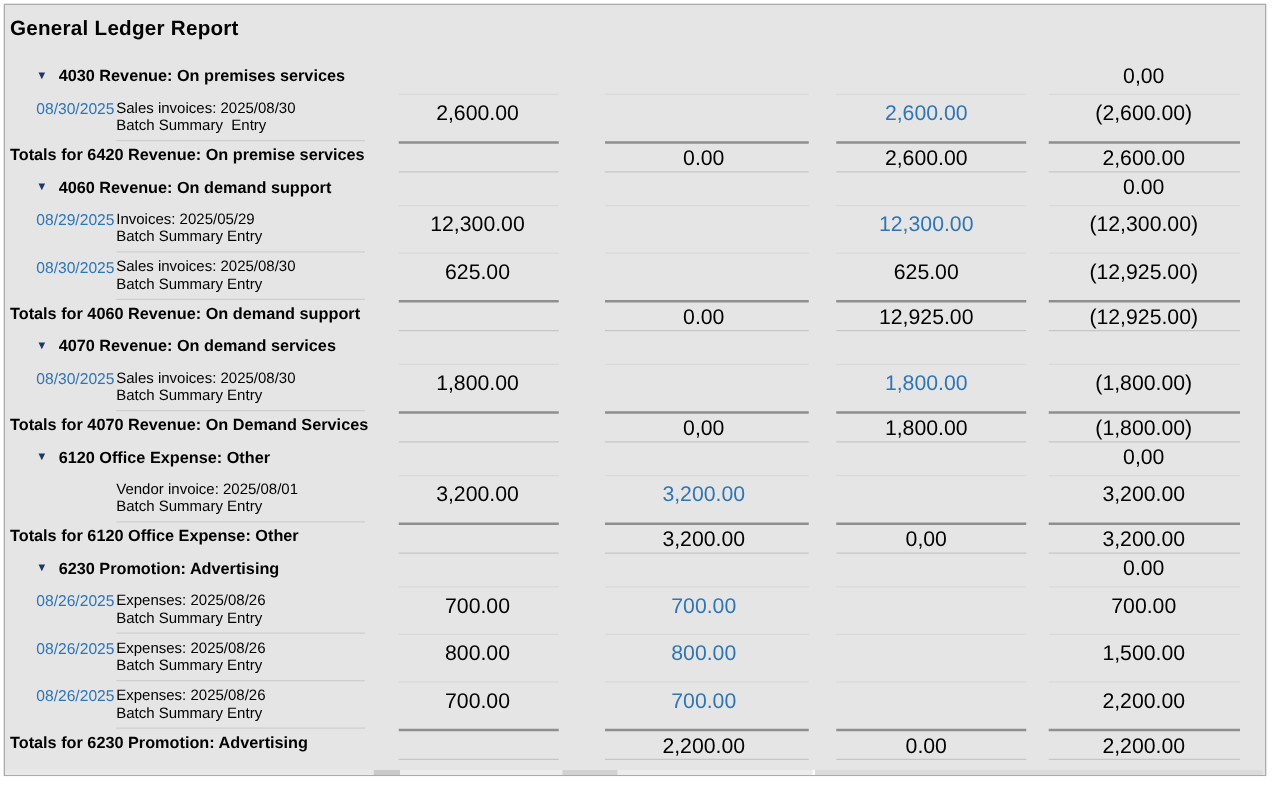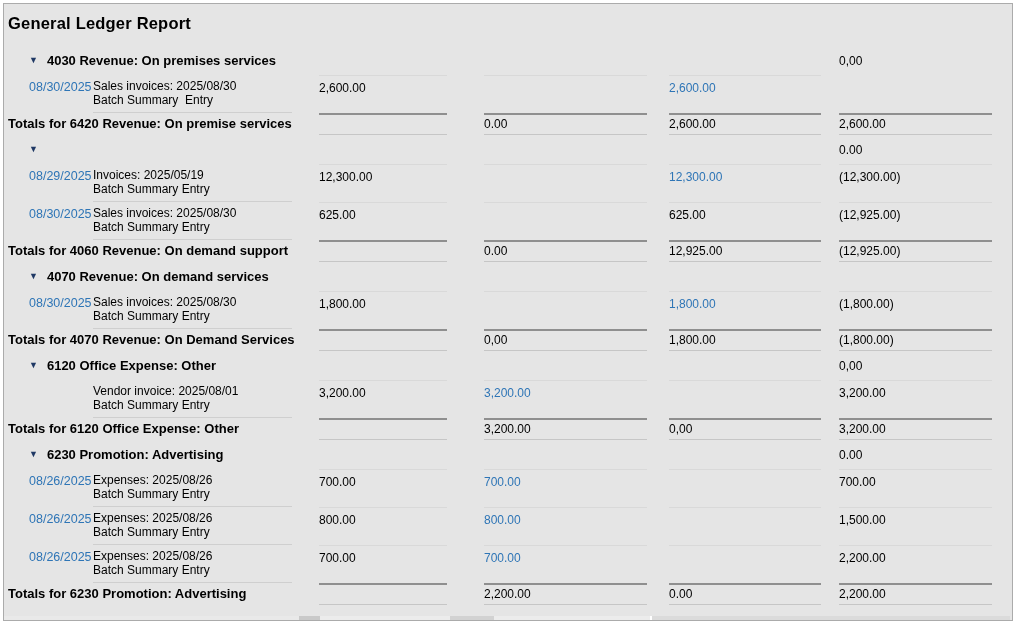--- a/index.html
+++ b/index.html
@@ -14,21 +14,21 @@
   .hdr-label{grid-column:1/3;font-weight:bold;font-size:13px;padding-left:25px;
              display:flex;align-items:center;gap:9px;white-space:nowrap;overflow:visible;}
   .toggle{color:#1F3864;font-size:9px;line-height:9px;cursor:pointer;}
   
   .row-tx{height:38px;}
   .cell-date{grid-column:1;padding:5px 0 0 25px;font-size:12.5px;}
   .date-link{color:#2E75B6;cursor:pointer;}
   .cell-desc{grid-column:2;padding-top:5px;font-size:12px;line-height:13.5px;
              border-bottom:1px solid #cfcfcf;}
   .desc2{white-space:pre-wrap;}
-  .cell-n{font-size:12px;text-align:left;padding-top:5px;white-space:nowrap;}
+  .cell-n{font-size:17px;text-align:center;padding-top:5px;white-space:nowrap;}
   .n1{grid-column:4;padding-right:2px;}
   .n2{grid-column:6;padding-right:5px;}
   .n3{grid-column:8;padding-right:8px;}
   .n4{grid-column:10;padding-right:1px;}
   .row-tx .cell-n{border-top:1px solid #d9d9d9;}
   .blue{color:#2E75B6;cursor:pointer;}
   
   .row-totals{height:22px;}
   .tot-label{grid-column:1/4;font-weight:bold;font-size:13px;padding:3px 0 0 4px;white-space:nowrap;}
   .row-totals .cell-n{border-top:2px solid #8f8f8f;border-bottom:1px solid #c6c6c6;padding-top:2px;}
@@ -61,41 +61,43 @@
 
   <div class="grid-row row-tx">
     <div class="cell cell-date"><span class="date-link">08/30/2025</span></div>
     <div class="cell cell-desc">
       <div class="desc1">Sales invoices: 2025/08/30</div>
       <div class="desc2">Batch Summary  Entry</div>
     </div>
     <div class="cell cell-n n1">2,600.00</div>
     <div class="cell cell-n n2"></div>
     <div class="cell cell-n n3 blue">2,600.00</div>
+    <div class="cell cell-n n4">(2,600.00)</div>
   </div>
 
   <div class="grid-row row-totals">
     <div class="cell tot-label">Totals for 6420 Revenue: On premise services</div>
     <div class="cell cell-n n1"></div>
     <div class="cell cell-n n2">0.00</div>
     <div class="cell cell-n n3">2,600.00</div>
     <div class="cell cell-n n4">2,600.00</div>
   </div>
 
   <div class="grid-row row-header">
     <div class="cell hdr-label">
       <span class="toggle">▼</span>
+      <span>4060 Revenue: On demand support</span>
     </div>
     <div class="cell cell-n n4">0.00</div>
   </div>
 
   <div class="grid-row row-tx">
     <div class="cell cell-date"><span class="date-link">08/29/2025</span></div>
     <div class="cell cell-desc">
-      <div class="desc1">Invoices: 2025/05/19</div>
+      <div class="desc1">Invoices: 2025/05/29</div>
       <div class="desc2">Batch Summary Entry</div>
     </div>
     <div class="cell cell-n n1">12,300.00</div>
     <div class="cell cell-n n2"></div>
     <div class="cell cell-n n3 blue">12,300.00</div>
     <div class="cell cell-n n4">(12,300.00)</div>
   </div>
 
   <div class="grid-row row-tx">
     <div class="cell cell-date"><span class="date-link">08/30/2025</span></div>

